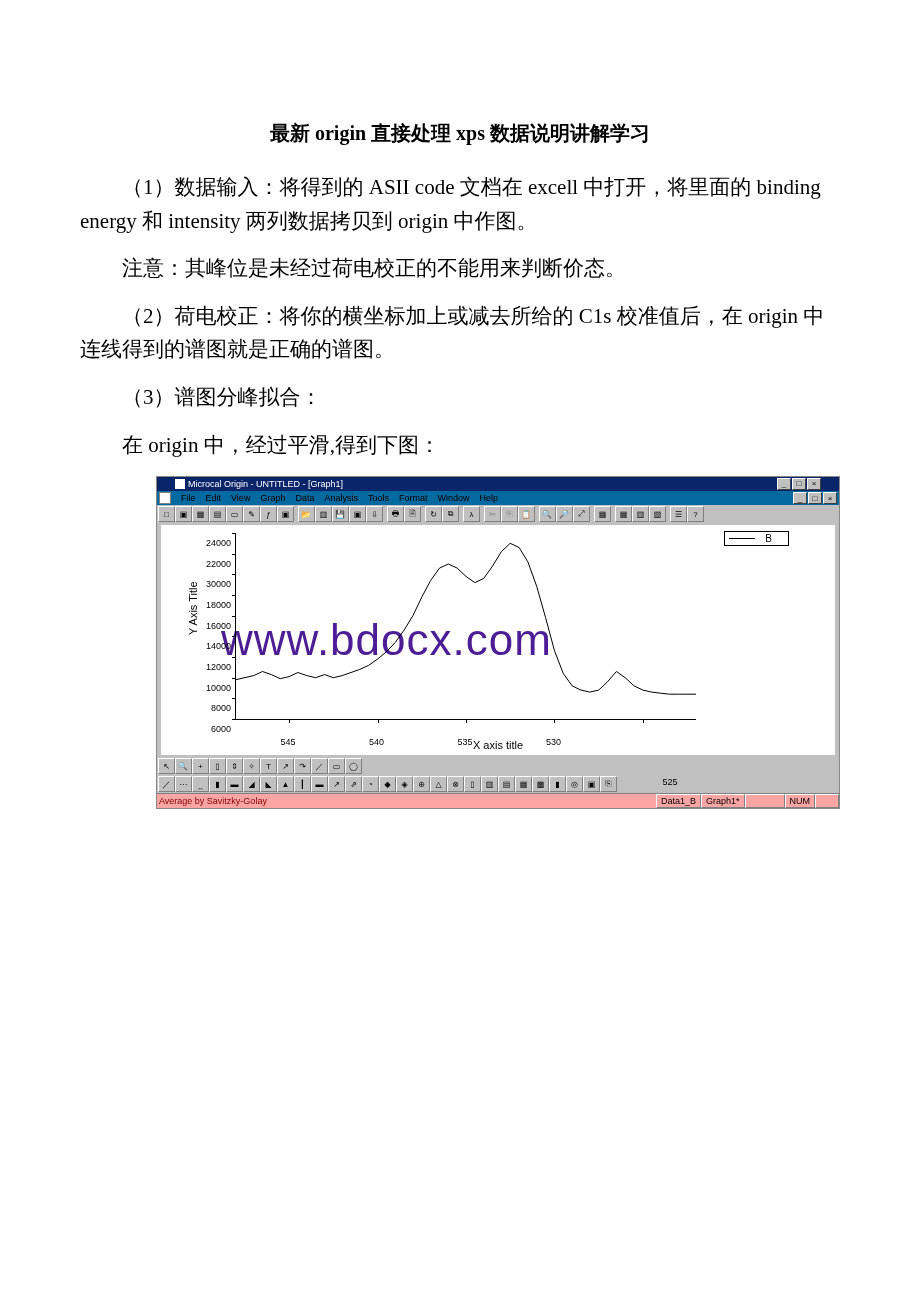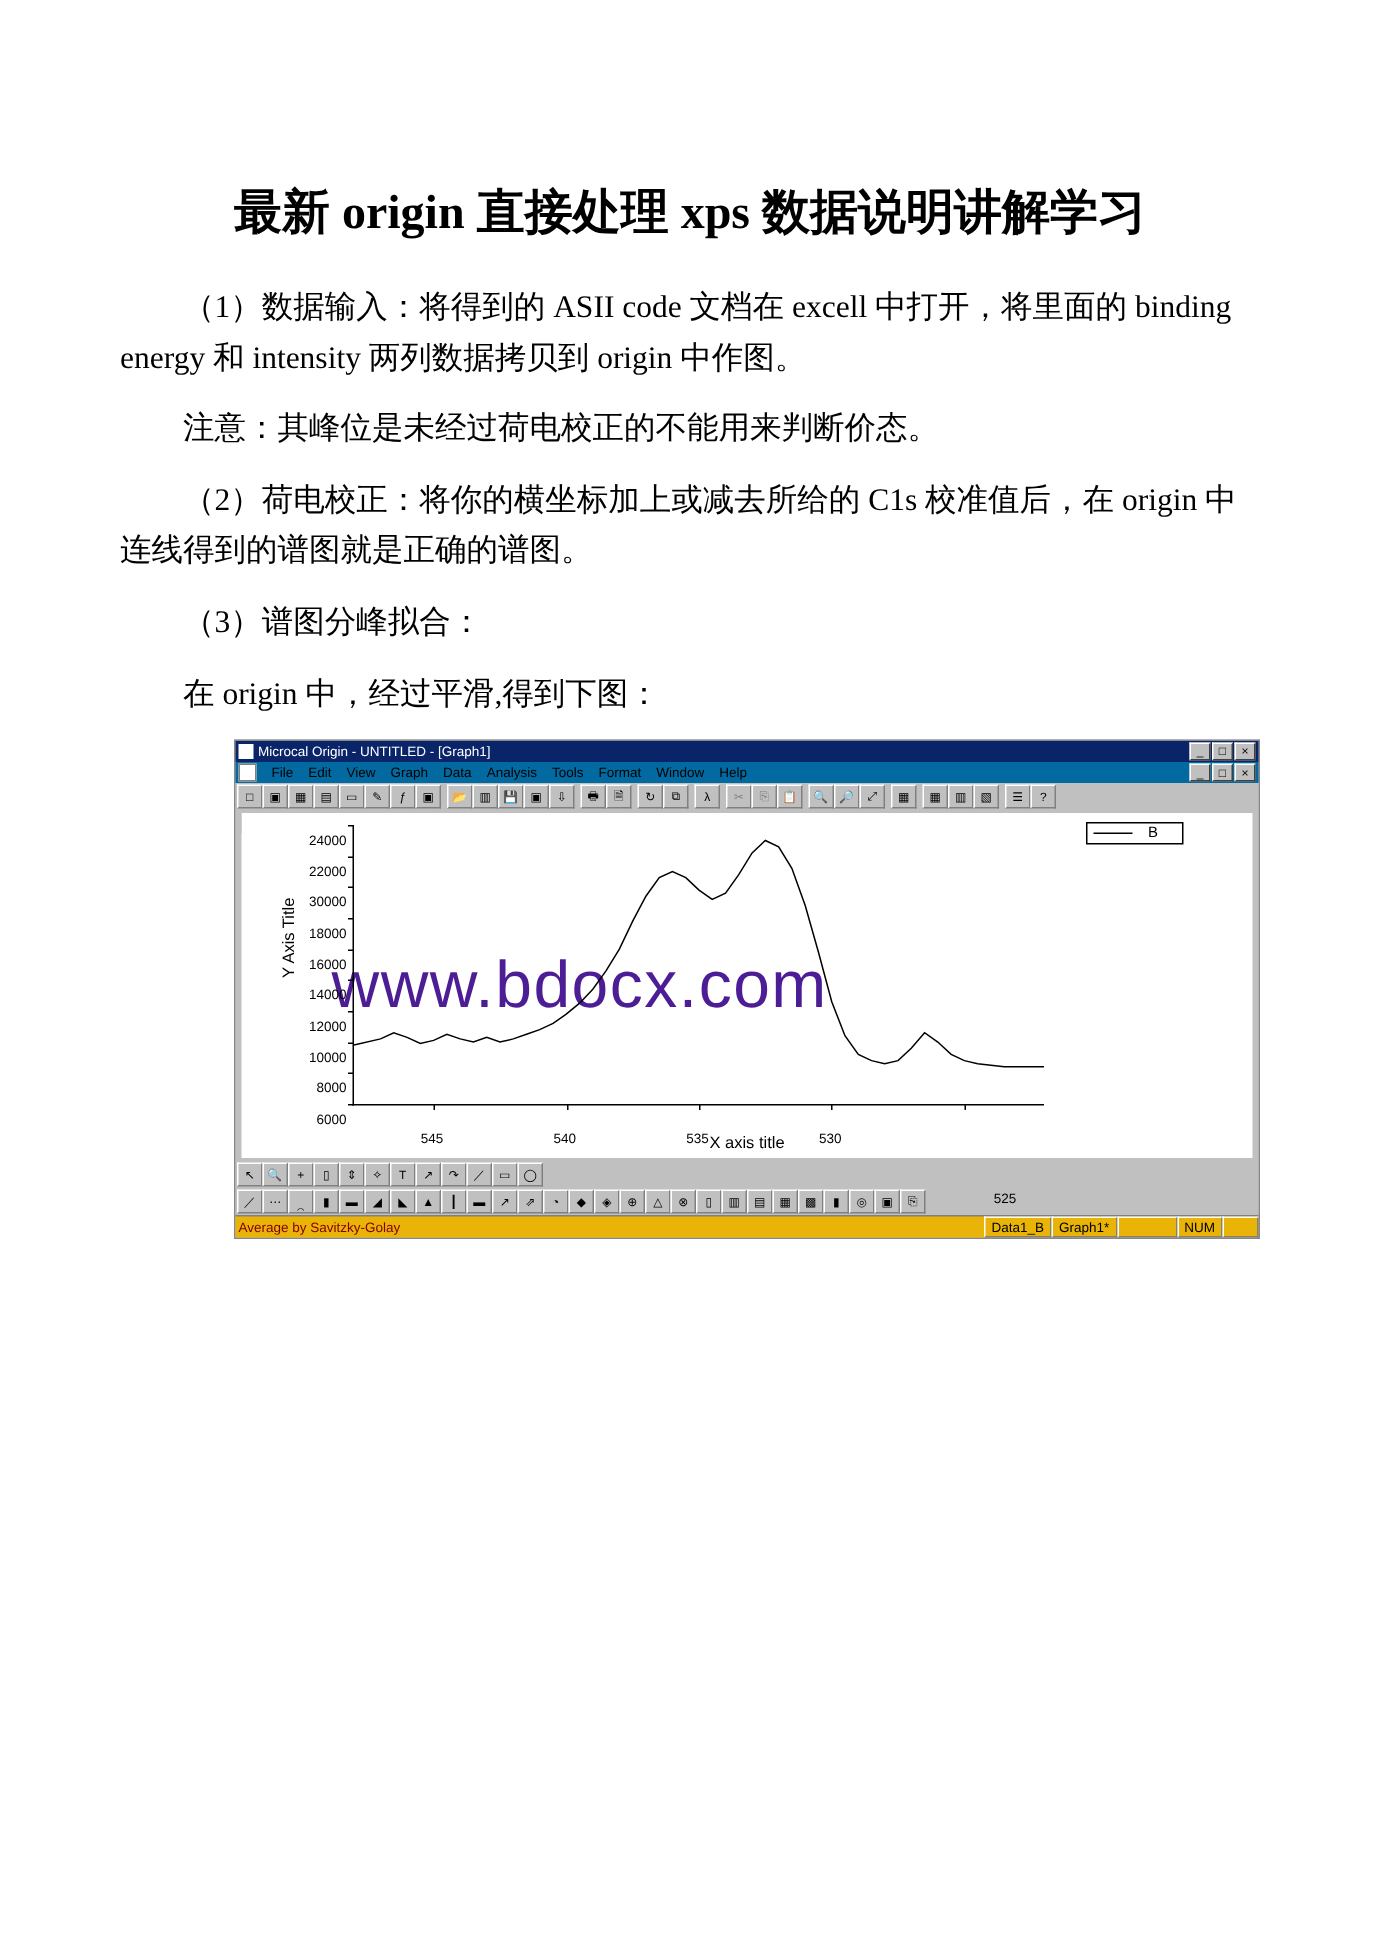--- a/index.html
+++ b/index.html
@@ -6,21 +6,21 @@
     margin: 0;
     padding: 0;
     background: #fff;
     font-family: "Times New Roman", "SimSun", serif;
     width: 920px;
   }
   .page {
     padding: 120px 80px 60px 80px;
   }
   h1 {
-    font-size: 32px;
+    font-size: 20px;
     font-weight: bold;
     text-align: center;
     margin: 0 0 24px 0;
     font-family: "SimHei", "SimSun", serif;
   }
   p {
     font-size: 21px;
     line-height: 1.6;
     margin: 0 0 14px 0;
   }
@@ -37,21 +37,21 @@
     color: #000;
     background: #c0c0c0;
     position: relative;
   }
   .titlebar {
     background: #0a246a;
     color: #fff;
     display: flex;
     align-items: center;
     height: 14px;
-    padding: 0 2px;
+    padding: 0 18px;
   }
   .titlebar .icon {
     width: 10px; height: 10px; background: #fff; margin-right: 3px;
     display: inline-block;
   }
   .titlebar .title { flex: 1; }
   .winbtns { display: flex; gap: 1px; }
   .winbtns span {
     width: 12px; height: 10px; background: #c0c0c0; border: 1px solid #fff;
     border-right-color: #404040; border-bottom-color: #404040;
@@ -155,21 +155,21 @@
   .axisbox {
     position: absolute;
     left: 74px; top: 8px;
     width: 460px; height: 186px;
     border-left: 1px solid #000;
     border-bottom: 1px solid #000;
   }
   .axisbox .tick-y { position:absolute; left:-4px; width:4px; height:0; border-top:1px solid #000; }
   .axisbox .tick-x { position:absolute; bottom:-4px; height:4px; width:0; border-left:1px solid #000; }
   .statusbar {
-    background: #eab308;
+    background: #fca5a5;
     height: 14px;
     display: flex;
     align-items: center;
     font-size: 9px;
     border-top: 1px solid #808080;
   }
   .statusbar .cell {
     border: 1px solid #808080;
     border-top-color: #fff; border-left-color: #fff;
     padding: 0 4px;

